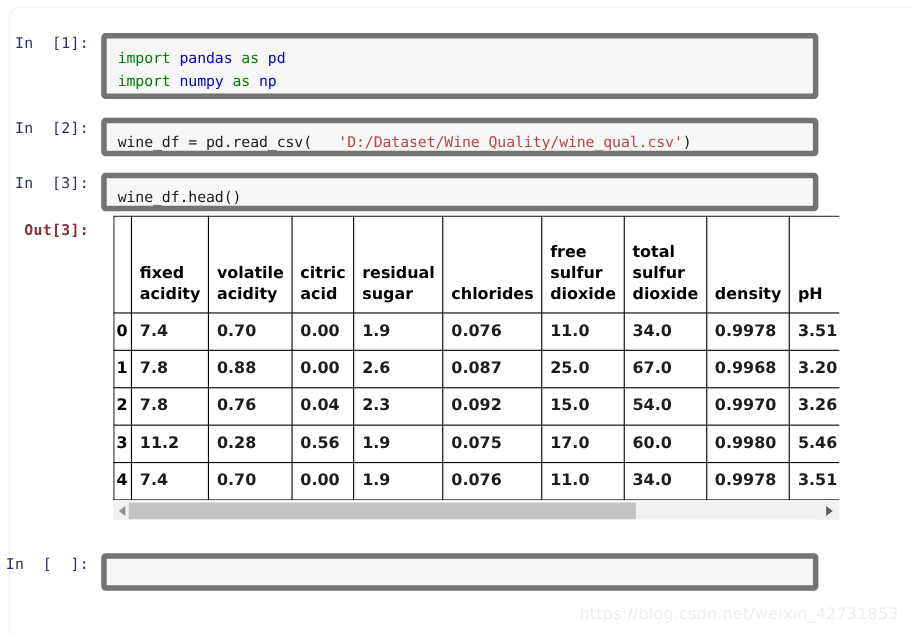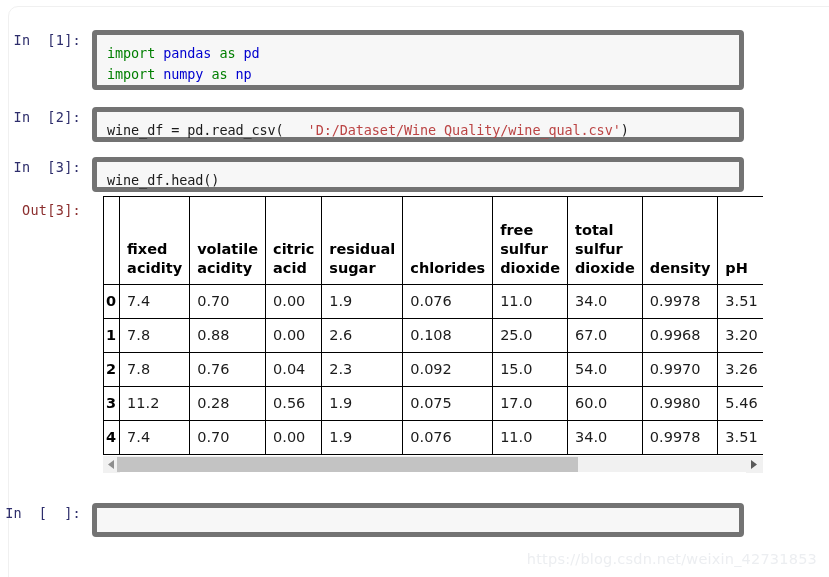--- a/index.html
+++ b/index.html
@@ -52,20 +52,21 @@
     font-family: "DejaVu Sans Mono", monospace;
     font-size: 13.5px;
     line-height: 20px;
     color: #2d2d6b;
     white-space: pre;
     letter-spacing: 0.3px;
     user-select: none;
   }
   .prompt.out {
     color: #8b2e2e;
+    font-weight: bold;
   }
 
   
   .input-box {
     background: #f7f7f7;
     border: 5px solid #737373;
     border-radius: 4px;
     padding: 8px 10px 8px 10px;
     box-sizing: border-box;
     width: 652px;
@@ -132,21 +133,21 @@
   table.dataframe tbody th.idx {
     font-weight: bold;
     text-align: right;
     width: 14px;
     padding: 4px 3px 4px 2px;
     color: #000000;
     font-size: 14.5px;
   }
   table.dataframe tbody td {
     text-align: left;
-    font-weight: normal;
+    font-weight: bold;
     color: #1c1c1c;
     height: 34px;
   }
 
   
   .c-idx   { width: 14px; }
   .c0 { width: 74px; }   
   .c1 { width: 81px; }   
   .c2 { width: 50px; }   
   .c3 { width: 75px; }   
@@ -264,21 +265,21 @@
             <td class="c6">34.0</td>
             <td class="c7">0.9978</td>
             <td class="c8">3.51</td>
           </tr>
           <tr>
             <th class="idx">1</th>
             <td class="c0">7.8</td>
             <td class="c1">0.88</td>
             <td class="c2">0.00</td>
             <td class="c3">2.6</td>
-            <td class="c4">0.108</td>
+            <td class="c4">0.087</td>
             <td class="c5">25.0</td>
             <td class="c6">67.0</td>
             <td class="c7">0.9968</td>
             <td class="c8">3.20</td>
           </tr>
           <tr>
             <th class="idx">2</th>
             <td class="c0">7.8</td>
             <td class="c1">0.76</td>
             <td class="c2">0.04</td>

